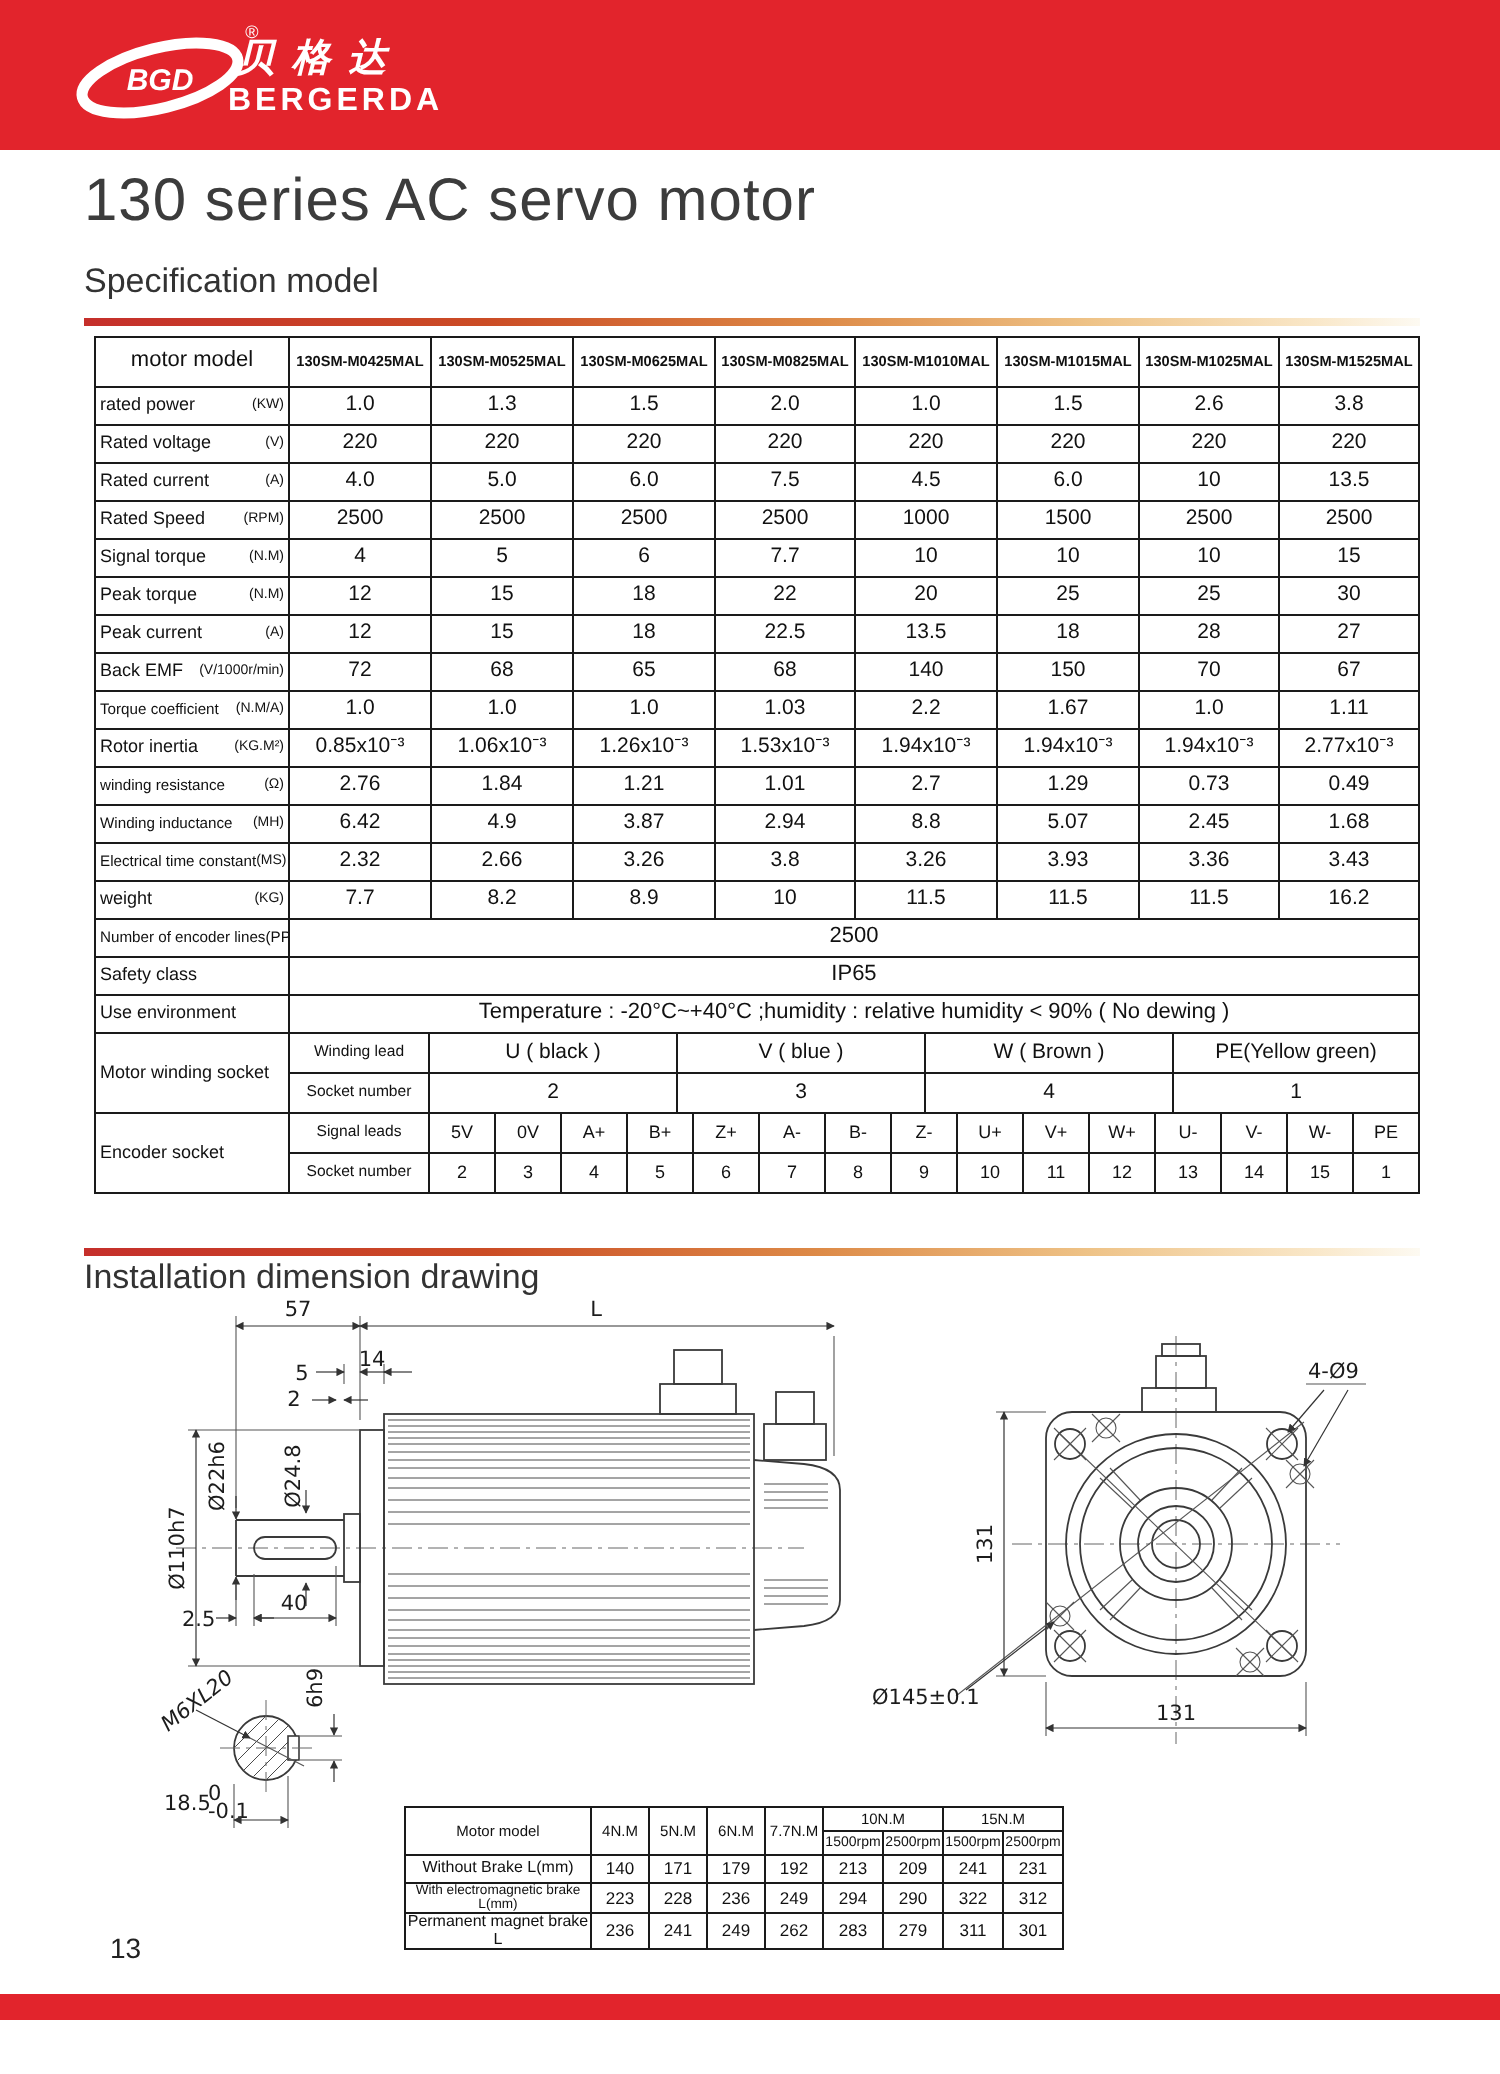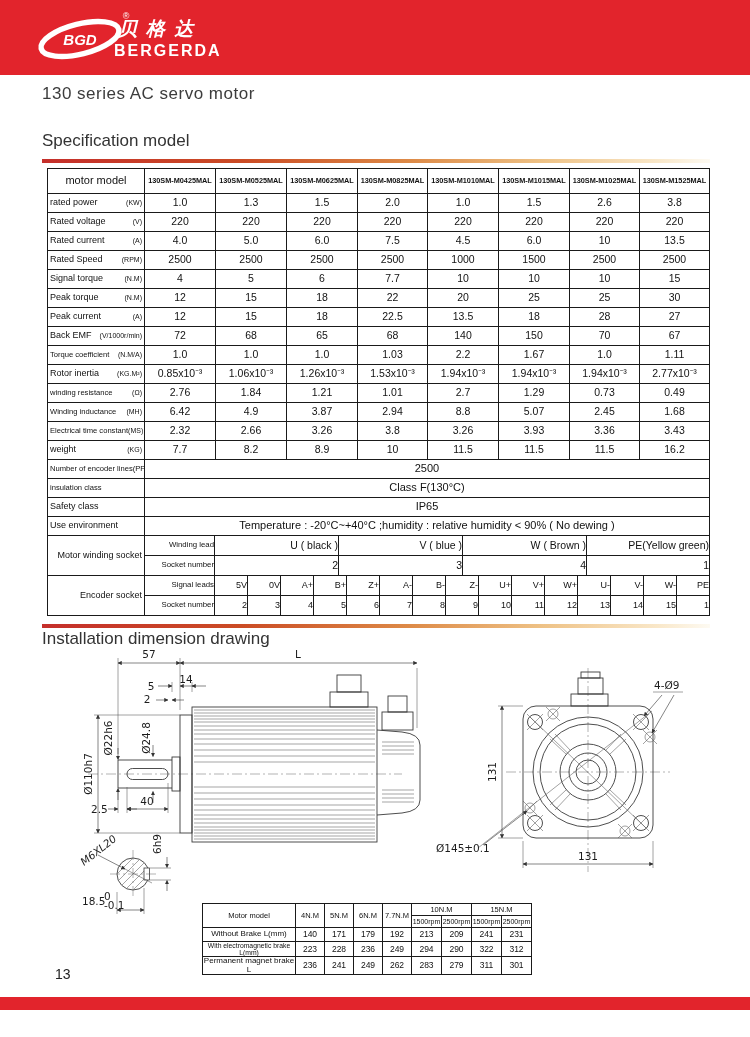--- a/index.html
+++ b/index.html
@@ -5,21 +5,21 @@
   html,body{margin:0;padding:0;background:#fff;}
   .page{position:relative;width:750px;height:1037px;background:#fff;overflow:hidden;
         font-family:"Liberation Sans",sans-serif;color:#222;}
   
   .band{position:absolute;left:0;top:0;width:750px;height:75px;background:#e2242c;}
   .logo-svg{position:absolute;left:28px;top:7px;}
   .brand-cn{position:absolute;left:118px;top:16px;color:#fff;font-size:19px;font-weight:bold;
             letter-spacing:9px;font-style:italic;}
   .brand-en{position:absolute;left:114px;top:42px;color:#fff;font-size:16px;font-weight:600;letter-spacing:2px;}
   
-  .title{position:absolute;left:42px;top:84px;font-size:17px;color:#3c3c3c;letter-spacing:.5px;}
+  .title{position:absolute;left:42px;top:84px;font-size:30px;color:#3c3c3c;letter-spacing:.5px;}
   .head{position:absolute;left:42px;font-size:17px;color:#333;}
   .head1{top:131px;} .head2{top:629px;}
   .rule{position:absolute;left:42px;width:668px;height:4px;
         background:linear-gradient(90deg,#c52f2b 0%,#cb4c25 30%,#dd8a47 55%,#eec286 75%,#f9e7c8 92%,#fdfaf2 100%);}
   .rule1{top:159px;} .rule2{top:624px;}
   
   .spec-wrap{position:absolute;left:47px;top:168px;}
   table{border-collapse:collapse;table-layout:fixed;background:#fff;}
   #specA,#specB,#specC{width:662px;}
   #specB,#specC{margin-top:-1px;}
@@ -29,21 +29,21 @@
   .corner{font-size:11px;}
   .model{font-size:7.3px;font-weight:bold;margin-top:20px;}
   .lbl{text-align:left;padding:0 2px;}
   .lblwrap{display:flex;justify-content:space-between;align-items:center;text-align:right;}
   .lname{font-size:9px;white-space:nowrap;}
   .lname.small{font-size:7.6px;}
   .lunit{font-size:7px;white-space:nowrap;}
   .spanval{font-size:11px;}
   .grouplbl{font-size:9px;}
   .sub{font-size:7.8px;}
-  #specB td,#specC td{height:19px;text-align:right;}
+  #specB td,#specC td{height:19px;}
   #specC .val{font-size:9px;}
   
   .drawing{position:absolute;left:40px;top:642px;}
   .edge{stroke:#3a3a3a;stroke-width:0.9;fill:none;}
   .fin{stroke:#4a4a4a;stroke-width:0.5;}
   .thin{stroke:#555;stroke-width:0.55;fill:none;}
   .dim{stroke:#333;stroke-width:0.6;fill:none;}
   .cl{stroke:#666;stroke-width:0.5;stroke-dasharray:10 3 2 3;}
   .drawing text{fill:#1c1c1c;font-size:10.5px;font-family:"DejaVu Sans",sans-serif;}
   
@@ -326,28 +326,20 @@
             <td class="val">11.5</td>
             <td class="val">16.2</td>
           </tr>
           <tr>
             <td class="lbl">
               <div class="lblwrap">
                 <span class="lname small">Number of encoder lines(PPR)</span>
               </div>
             </td>
             <td class="spanval" colspan="8">2500</td>
-          </tr>
-          <tr>
-            <td class="lbl">
-              <div class="lblwrap">
-                <span class="lname small">insulation class</span>
-              </div>
-            </td>
-            <td class="spanval" colspan="8">Class F(130°C)</td>
           </tr>
           <tr>
             <td class="lbl">
               <div class="lblwrap">
                 <span class="lname">Safety class</span>
               </div>
             </td>
             <td class="spanval" colspan="8">IP65</td>
           </tr>
           <tr>

